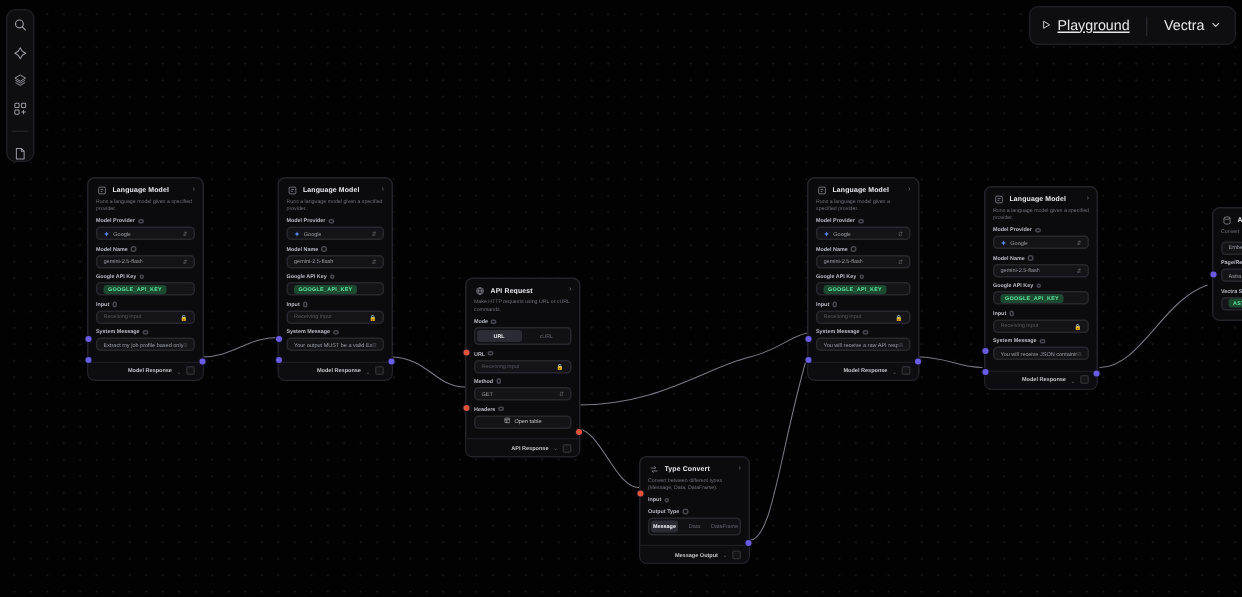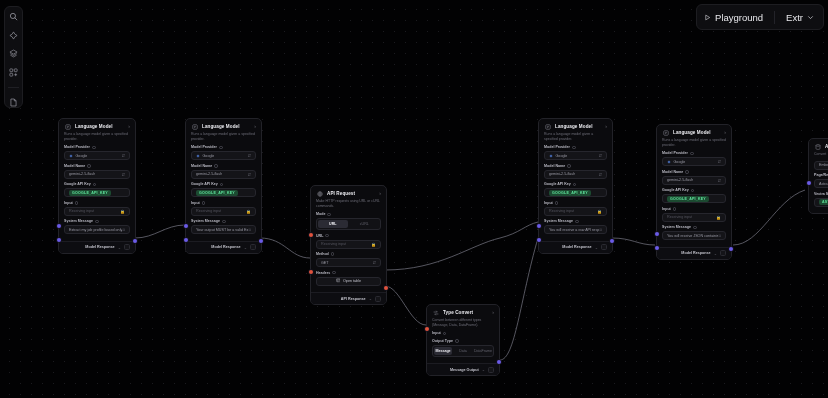--- a/index.html
+++ b/index.html
@@ -50,21 +50,21 @@
     background: #0e0e11;
     border: 1px solid #1d1d21;
     border-radius: 6px;
     padding: 0 9px 0 7px;
     gap: 11px;
     z-index: 40;
   }
   .playground-btn {
     display: flex; align-items: center; gap: 4px;
     color: #e8e8ec; font-size: 9.5px;
-    cursor: pointer; white-space: nowrap;
+    cursor: pointer; white-space: nowrap; text-decoration: underline;
   }
   .share-btn {
     display: flex; align-items: center; gap: 4px;
     color: #e8e8ec; font-size: 9.5px;
     cursor: pointer; white-space: nowrap;
   }
   .hdr-div { width: 1px; height: 13px; background: #232329; }
 
   
   .edges { position: absolute; inset: 0; z-index: 5; pointer-events: none; }
@@ -277,21 +277,21 @@
     <div class="playground-btn">
       <span>
         <svg width="7" height="7" viewBox="0 0 16 16" fill="none" stroke="#d6d6dc" stroke-width="1.4">
           <path d="M4 2.6 L13 8 L4 13.4 Z" stroke-linejoin="round"></path>
         </svg>
       </span>
       <span>Playground</span>
     </div>
     <div class="hdr-div"></div>
     <div class="share-btn">
-      <span>Extr</span>
+      <span>Vectra</span>
       <span>
         <svg width="7" height="7" viewBox="0 0 16 16" fill="none" stroke="#d6d6dc" stroke-width="1.6">
           <path d="M3.5 6 L8 10.5 L12.5 6" stroke-linecap="round" stroke-linejoin="round"></path>
         </svg>
       </span>
     </div>
   </div>
 
   <div class="node" style="left:58px; top:118px; width:78px;">
     <div class="port l" style="top:105px;"></div>

